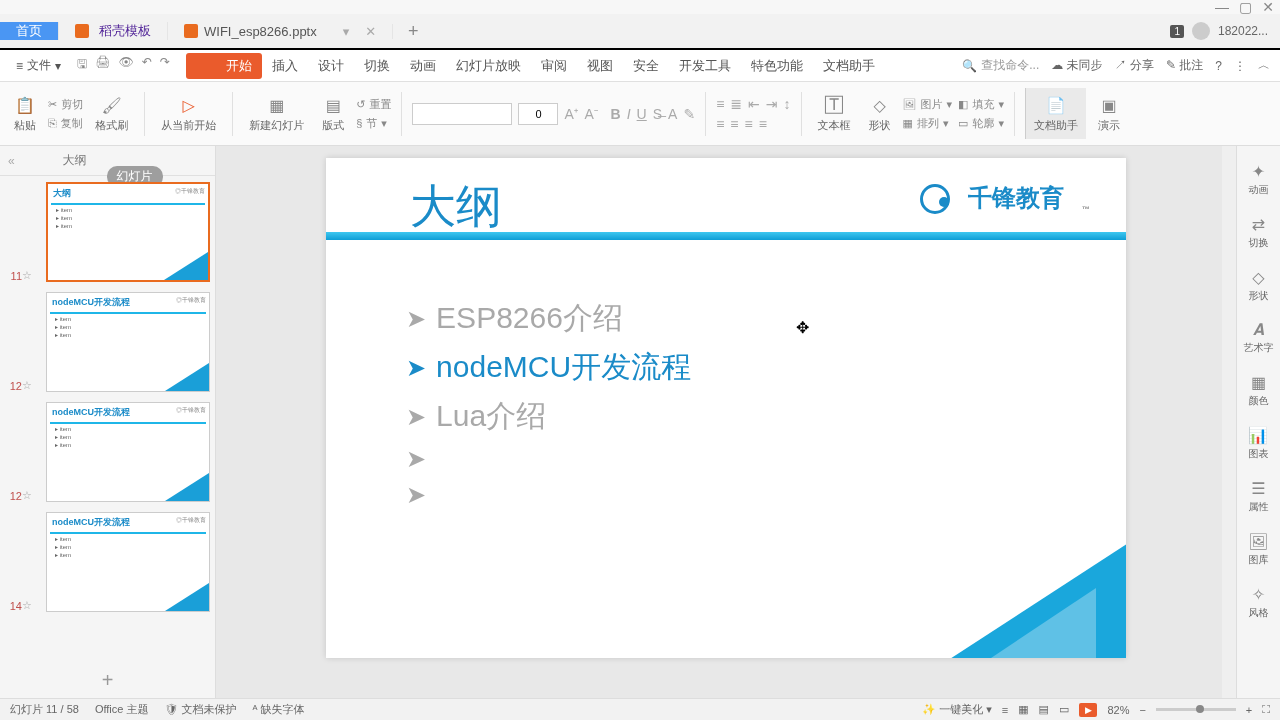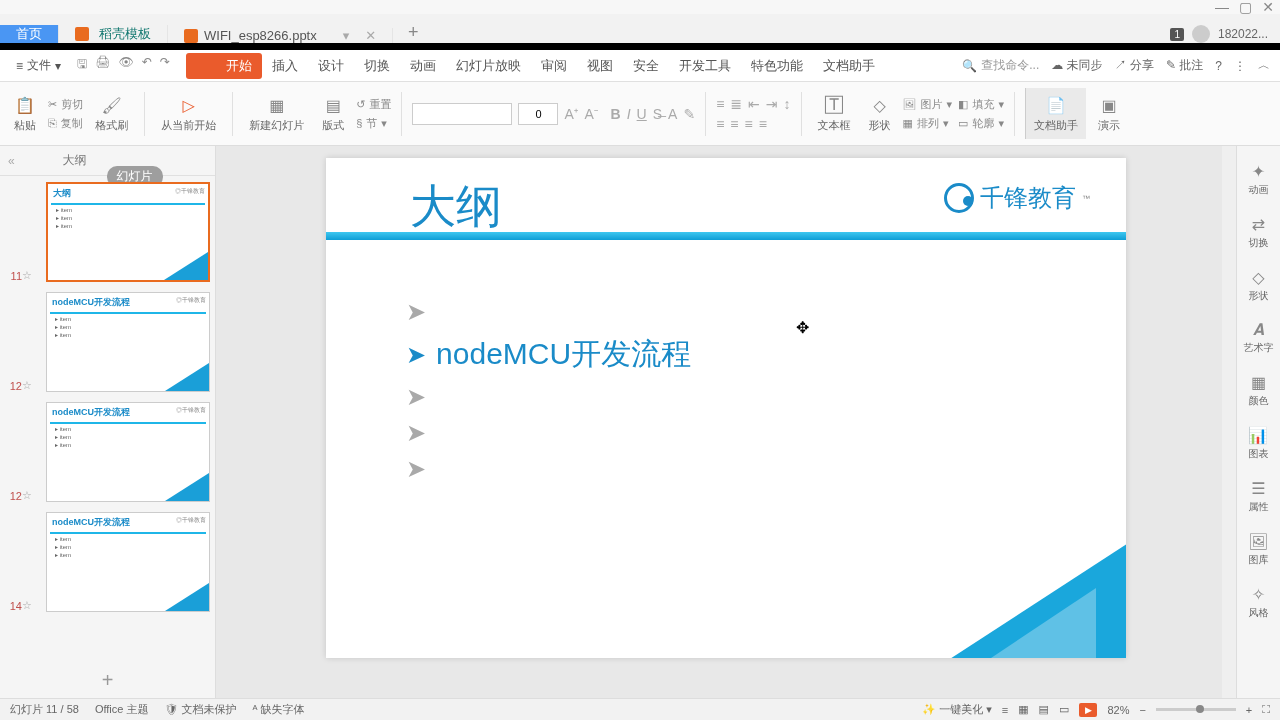--- a/index.html
+++ b/index.html
@@ -1,24 +1,24 @@
 <!DOCTYPE html>
 <html><head>
 <meta charset="utf-8">
 <style>
 * { box-sizing: border-box; margin: 0; padding: 0; font-family: "Microsoft YaHei", sans-serif; }
 body { width: 1280px; height: 720px; background: #fff; overflow: hidden; position: relative; font-size: 12px; color: #333; }
 
 .titlebar { height: 14px; background: #f7f7f7; display: flex; justify-content: flex-end; align-items: center; padding: 0 6px; gap: 10px; color: #888; }
 .titlebar span { font-size: 14px; }
 
-.tabbar { height: 36px; background: #f2f2f2; display: flex; align-items: flex-end; border-bottom: 7px solid #000000; }
+.tabbar { height: 36px; background: #f2f2f2; display: flex; align-items: center; border-bottom: 2px solid #000000; }
 .tab { display: flex; align-items: center; padding: 0 16px; font-size: 13px; gap: 6px; border-right: 1px solid #e5e5e5; position: relative; }
 .tab.home { background: #4a96f3; color: #fff; }
-.tab.doke { color: #0f766e; gap: 10px; }
+.tab.doke { color: #4c1d95; gap: 10px; }
 .tab.file { color: #555; }
 .tab .picn { width: 14px; height: 14px; background: #e96b1f; border-radius: 2px; }
 .tab .nicn { width: 14px; height: 14px; background: #e96b1f; border-radius: 2px; }
 .tab-add { width: 40px; display: flex; align-items: center; justify-content: center; color: #888; font-size: 18px; }
 .user-area { margin-left: auto; display: flex; align-items: center; padding: 0 12px; gap: 8px; color: #666; }
 .badge { background: #555; color: #fff; padding: 1px 4px; border-radius: 2px; font-size: 10px; }
 
 .menubar { height: 32px; background: #fff; display: flex; align-items: center; padding: 0 10px; gap: 4px; border-bottom: 1px solid #e0e0e0; }
 .file-btn { display: flex; align-items: center; gap: 4px; padding: 2px 6px; color: #555; }
 .qa-icons { display: flex; gap: 8px; color: #888; padding: 0 6px; }
@@ -56,21 +56,21 @@
 .thumb-title { font-size: 9px; color: #1a8bc8; padding: 3px 5px; font-weight: bold; }
 .thumb .tline { border-top: 2px solid #1fb6e8; margin: 0 3px 2px; }
 .thumb .tcontent { font-size: 6px; color: #666; padding: 0 8px; line-height: 1.3; }
 .thumb .corner { position: absolute; right: 0; bottom: 0; width: 0; height: 0; border-style: solid; border-width: 0 0 28px 44px; border-color: transparent transparent #1a9fd8 transparent; }
 .thumb .logo { position: absolute; top: 3px; right: 3px; font-size: 6px; color: #888; }
 .add-slide { text-align: center; font-size: 20px; color: #999; padding: 6px; }
 
 .canvas-area { flex: 1; background: #e8e8e8; position: relative; display: flex; justify-content: center; padding-top: 12px; }
 .slide { width: 800px; height: 500px; background: #fff; box-shadow: 0 0 6px rgba(0,0,0,.15); position: relative; overflow: hidden; }
 .slide-title { position: absolute; top: 18px; left: 84px; font-size: 46px; color: #1a8bc8; font-family: SimSun, serif; }
-.slide-logo { position: absolute; top: 24px; right: 36px; display: flex; align-items: center; gap: 6px; color: #1a8bc8; font-size: 24px; font-weight: normal; }
+.slide-logo { position: absolute; top: 24px; right: 36px; display: flex; align-items: flex-end; gap: 18px; color: #1a8bc8; font-size: 24px; font-weight: bold; }
 .slide-logo .tm { font-size: 8px; color: #888; vertical-align: top; }
 .slide-logo .ball { width: 30px; height: 30px; border: 3px solid #1a8bc8; border-radius: 50%; position: relative; }
 .slide-logo .ball::after { content: ""; position: absolute; right: -2px; bottom: 4px; width: 10px; height: 10px; background: #1a8bc8; border-radius: 50%; }
 .slide-bar { position: absolute; top: 74px; left: 0; right: 0; height: 8px; background: linear-gradient(#3ec7f0, #0e9ed6); }
 .slide-list { position: absolute; top: 140px; left: 80px; }
 .slide-list li { list-style: none; font-size: 30px; font-family: SimSun, serif; color: #a9a9a9; margin-bottom: 8px; display: flex; align-items: center; gap: 10px; }
 .slide-list li.active { color: #1a8bc8; }
 .slide-list li .arrow { font-size: 24px; }
 .slide-corner { position: absolute; right: -10px; bottom: -10px; width: 220px; height: 140px; }
 .slide-corner::before { content: ""; position: absolute; right: 0; bottom: 0; width: 0; height: 0; border-style: solid; border-width: 0 0 130px 200px; border-color: transparent transparent #1aa7dc transparent; }
@@ -319,27 +319,29 @@
         <div class="slide-title">大纲</div>
         <div class="slide-logo">
           <span class="ball"></span>
           <span>千锋教育</span>
             <span class="tm">™</span>
         </div>
         <div class="slide-bar"></div>
         <ul class="slide-list" id="slide-list">
             <li>
               <span class="arrow">➤</span>
+              <span>ESP8266介绍</span>
             </li>
             <li class="active">
               <span class="arrow">➤</span>
               <span>nodeMCU开发流程</span>
             </li>
             <li>
               <span class="arrow">➤</span>
+              <span>Lua介绍</span>
             </li>
             <li>
               <span class="arrow">➤</span>
             </li>
             <li>
               <span class="arrow">➤</span>
             </li>
           </ul>
         <div class="slide-corner"></div>
         <div class="cursor">✥</div>

